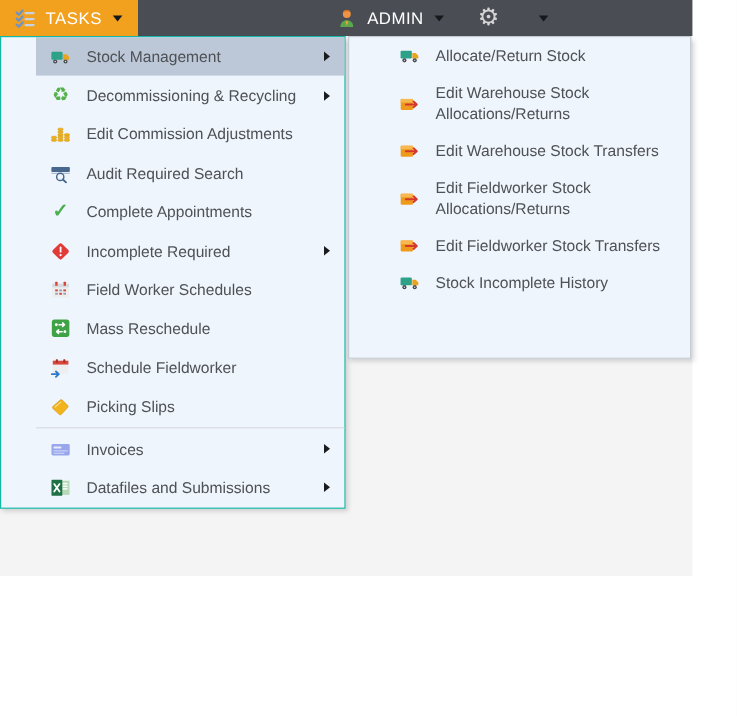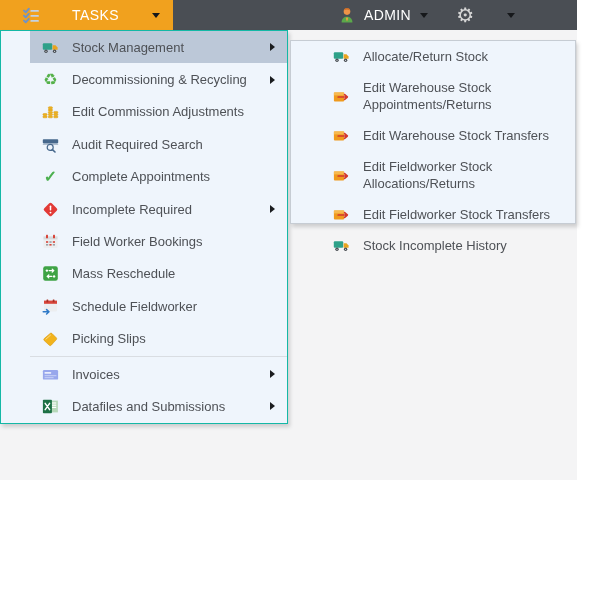--- a/index.html
+++ b/index.html
@@ -12,21 +12,21 @@
     background:var(--content-bg,#F4F4F5);
   }
   
   .menubar{
     display:flex;align-items:stretch;height:30px;width:100%;
     background:var(--bar-bg,#4A4E54);
   }
   .menu-tab{
     display:flex;align-items:center;padding:0 8px;cursor:pointer;user-select:none;
   }
-  .menu-tab.active{background:var(--accent-orange,#F1A11E);padding:0 13px 0 22px;gap:24px;}
+  .menu-tab.active{background:var(--accent-orange,#F1A11E);padding:0 13px 0 12px;}
   .tab-label{color:#fff;font-size:14px;letter-spacing:.4px;margin-left:8px;white-space:nowrap;}
   .caret{
     width:0;height:0;margin-left:9px;
     border-left:4.5px solid transparent;border-right:4.5px solid transparent;
     border-top:5px solid #16181B;
   }
   .icon{width:18px;height:18px;display:inline-flex;align-items:center;justify-content:center;flex:none;}
   .icon svg{width:100%;height:100%;display:block;}
   .icon .uni{font-size:16px;line-height:1;}
   [data-name="menubar-item-auditing"]{margin-left:6px;margin-top:44px;}
@@ -36,21 +36,21 @@
   [data-name="menubar-item-settings-gear"] .uni{font-size:20px;color:#D6D6D6;}
   [data-name="menubar-item-more"]{margin-left:8px;}
   
   .panel{
     position:absolute;background:var(--panel-bg,#EFF5FC);
     border:1px solid #14b8a6;box-shadow:2px 3px 4px rgba(0,0,0,.16);
     box-sizing:border-box;
     padding-left:29px;
   }
   .left-panel{left:0;top:30px;width:288px;height:394px;}
-  .submenu-panel{left:290px;top:40px;width:286px;height:184px;border-color:#C6CCD3;}
+  .submenu-panel{left:290px;top:30px;width:286px;height:269px;border-color:#C6CCD3;}
   .menu-item{
     display:flex;align-items:center;height:32.4px;padding:0 8px 0 12px;cursor:pointer;
   }
   .menu-item.highlighted{background:var(--highlight,#BCC8D8);}
   .menu-item .icon, .sub-item .icon{width:17px;height:17px;margin-right:13px;}
   .label{font-size:13px;color:#4E5156;}
   .submenu-arrow{
     margin-left:auto;margin-right:4px;width:0;height:0;
     border-top:4px solid transparent;border-bottom:4px solid transparent;
     border-left:5.5px solid #1A1C1F;flex:none;
@@ -196,21 +196,21 @@
             <g>
               <rect x="4" y="8.2" width="2.2" height="1.6" fill="#D8453A"></rect>
               <rect x="7.4" y="8.2" width="2.2" height="1.6" fill="#9AA1A8"></rect>
               <rect x="10.8" y="8.2" width="2.2" height="1.6" fill="#D8453A"></rect>
               <rect x="4" y="11" width="2.2" height="1.6" fill="#9AA1A8"></rect>
               <rect x="7.4" y="11" width="2.2" height="1.6" fill="#D8453A"></rect>
               <rect x="10.8" y="11" width="2.2" height="1.6" fill="#9AA1A8"></rect>
             </g>
           </svg>
         </span>
-        <span class="label" data-name="menu-item-label">Field Worker Bookings</span>
+        <span class="label" data-name="menu-item-label">Field Worker Schedules</span>
       </div>
       <div class="menu-item" data-name="menu-item-mass-reschedule">
         <span class="icon" data-name="reschedule-icon">
           <svg viewBox="0 0 17 17">
             <rect x="1.2" y="1.2" width="14.6" height="14.6" rx="2.2" fill="#3FA345"></rect>
             <g fill="#fff">
               <circle cx="4.9" cy="5.6" r="1.2"></circle>
               <circle cx="12.1" cy="11.4" r="1.2"></circle>
             </g>
             <g stroke="#fff" stroke-width="1.3" fill="none" stroke-linecap="round" stroke-linejoin="round">
@@ -285,21 +285,21 @@
         <span class="label" data-name="submenu-item-label">Allocate/Return Stock</span>
       </div>
       <div class="sub-item" data-name="submenu-item-edit-warehouse-stock-allocations-returns">
         <span class="icon" data-name="box-arrow-icon">
           <svg viewBox="0 0 17 17">
             <rect x="0.9" y="4.4" width="10.2" height="9.2" rx="1" fill="#EF9A1D"></rect>
             <rect x="0.9" y="4.4" width="10.2" height="3" fill="#F7B94F"></rect>
             <path d="M5.2 9 h9 M11.6 6.6 l2.7 2.4 -2.7 2.4" stroke="#D3382C" stroke-width="1.7" fill="none" stroke-linecap="round" stroke-linejoin="round"></path>
           </svg>
         </span>
-        <span class="label" data-name="submenu-item-label">Edit Warehouse Stock Appointments/Returns</span>
+        <span class="label" data-name="submenu-item-label">Edit Warehouse Stock Allocations/Returns</span>
       </div>
       <div class="sub-item" data-name="submenu-item-edit-warehouse-stock-transfers">
         <span class="icon" data-name="box-arrow-icon">
           <svg viewBox="0 0 17 17">
             <rect x="0.9" y="4.4" width="10.2" height="9.2" rx="1" fill="#EF9A1D"></rect>
             <rect x="0.9" y="4.4" width="10.2" height="3" fill="#F7B94F"></rect>
             <path d="M5.2 9 h9 M11.6 6.6 l2.7 2.4 -2.7 2.4" stroke="#D3382C" stroke-width="1.7" fill="none" stroke-linecap="round" stroke-linejoin="round"></path>
           </svg>
         </span>
         <span class="label" data-name="submenu-item-label">Edit Warehouse Stock Transfers</span>

